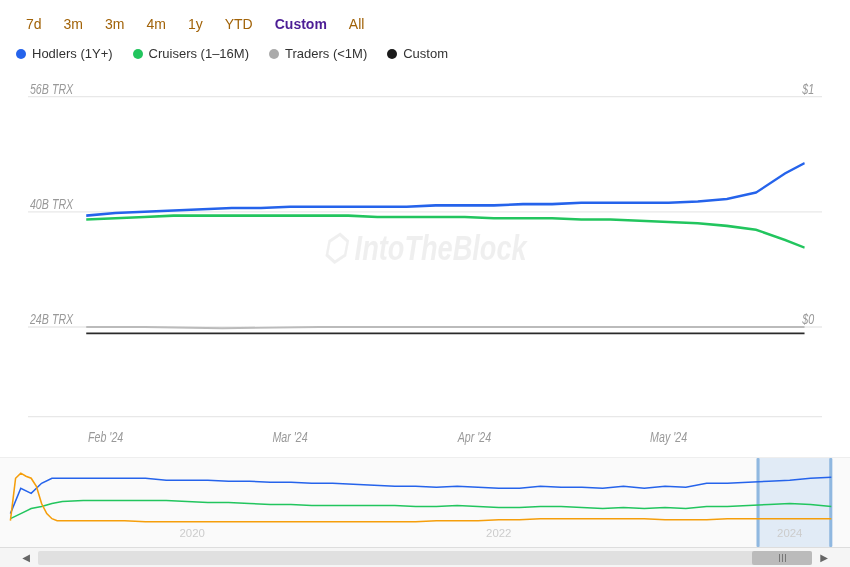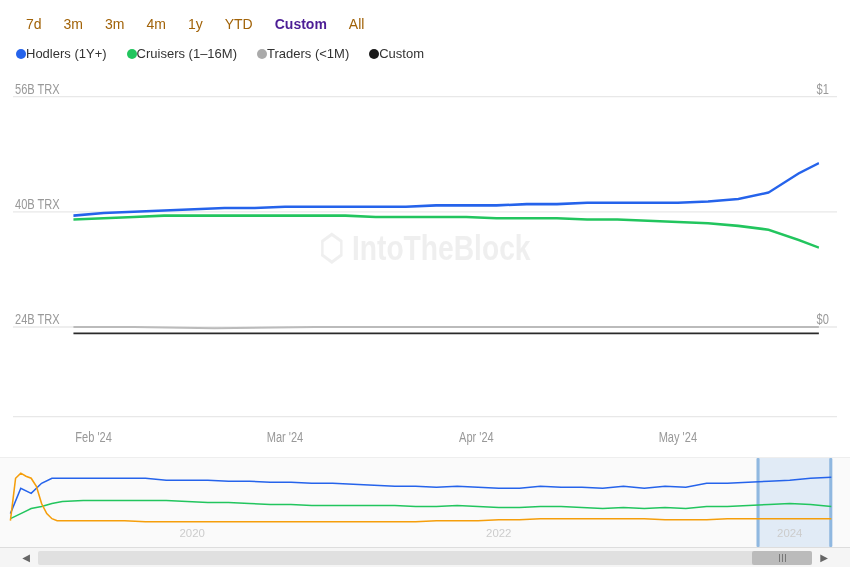--- a/index.html
+++ b/index.html
@@ -48,35 +48,37 @@
     .legend {
       display: flex;
       align-items: center;
       gap: 20px;
       padding: 0 16px 10px 16px;
     }
 
     .legend-item {
       display: flex;
       align-items: center;
+      gap: 6px;
       font-size: 13px;
       color: #333;
     }
 
     .legend-dot {
       width: 10px;
       height: 10px;
       border-radius: 50%;
     }
 
     
     .main-chart-wrapper {
       flex: 1;
       position: relative;
-      padding: 0 13px;
+      padding: 0 28px;
+      font-style: italic;
     }
 
     .main-chart-svg {
       width: 100%;
       height: 100%;
     }
 
     
     .navigator-wrapper {
       height: 90px;

